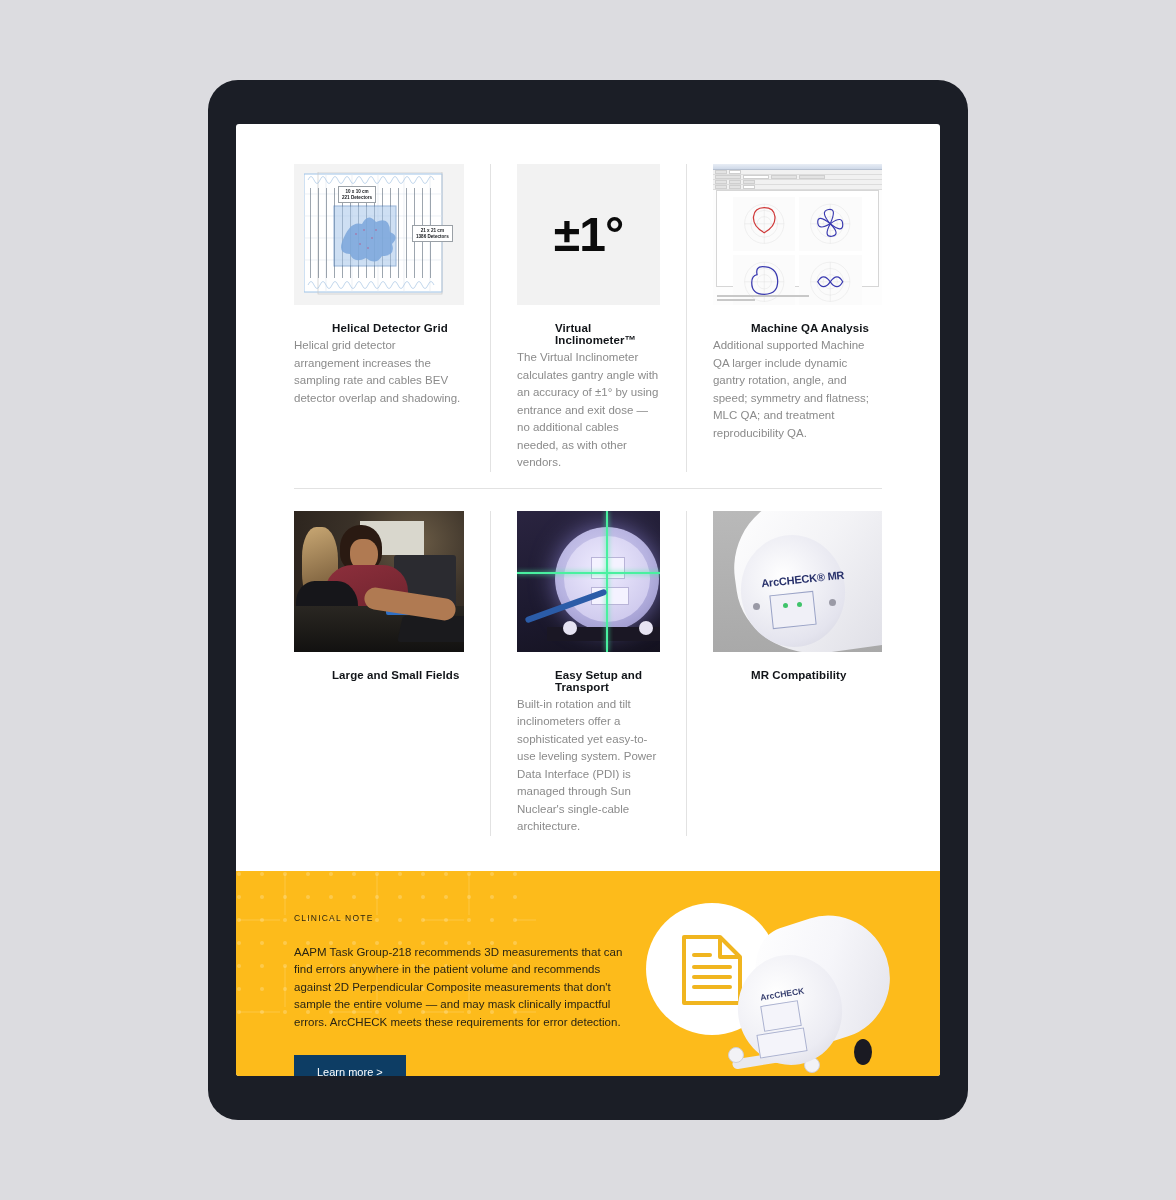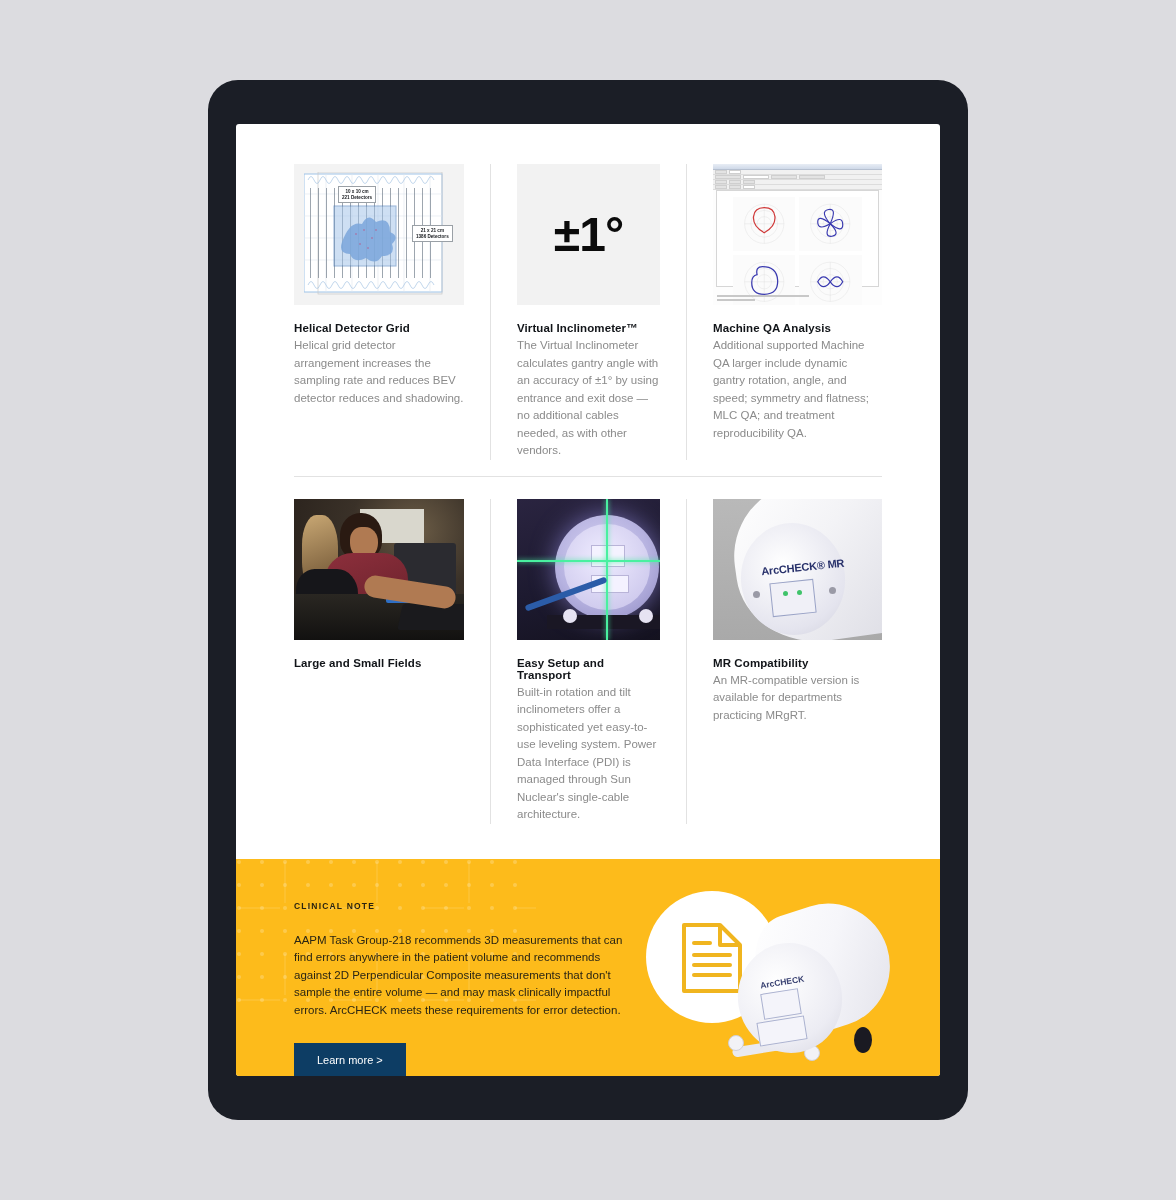--- a/index.html
+++ b/index.html
@@ -69,20 +69,21 @@
     overflow: hidden;
     position: relative;
   }
 
   .feature-title {
     font-size: 11.5px;
     font-weight: bold;
     color: #111418;
     margin-top: 17px;
     letter-spacing: 0.1px;
+    margin-left: 38px;
   }
 
   .feature-body {
     font-size: 11.5px;
     line-height: 17.5px;
     color: #8b8b8b;
     margin-top: 3px;
   }
 
   
@@ -199,21 +200,21 @@
     position: relative;
     background: #fdbb1b;
     padding: 42px 58px 38px 58px;
     margin-top: 35px;
   }
   .note-pattern { position: absolute; inset: 0; pointer-events: none; }
   .note-inner { position: relative; z-index: 2; max-width: 340px; }
 
   .note-eyebrow {
     font-size: 8.5px;
-    font-weight: bold;
+    font-weight: normal;
     letter-spacing: 1.2px;
     color: #2b2410;
     margin-bottom: 16px;
   }
   .note-title {
     font-size: 15.5px;
     font-weight: bold;
     color: #15181c;
     letter-spacing: -0.1px;
   }
@@ -327,21 +328,21 @@
                 <span>10 x 10 cm</span><br>
                 <span>221 Detectors</span>
               </div>
               <div class="badge badge-b">
                 <span>21 x 21 cm</span><br>
                 <span>1386 Detectors</span>
               </div>
             </div>
           </div>
           <div class="feature-title">Helical Detector Grid</div>
-          <div class="feature-body">Helical grid detector arrangement increases the sampling rate and reduces BEV detector reduces and shadowing.</div>
+          <div class="feature-body">Helical grid detector arrangement increases the sampling rate and cables BEV detector overlap and shadowing.</div>
         </div>
 
         <div class="feature-col">
           <div class="thumb">
             <div class="pm-tile">
               <span class="pm-text">±1°</span>
             </div>
           </div>
           <div class="feature-title">Virtual Inclinometer™</div>
           <div class="feature-body">The Virtual Inclinometer calculates gantry angle with an accuracy of ±1° by using entrance and exit dose — no additional cables needed, as with other vendors.</div>
@@ -477,21 +478,20 @@
               <div class="mr-face"></div>
               <div class="mr-label">ArcCHECK® MR</div>
               <div class="mr-panel"></div>
               <div class="mr-led" style="left:70px; top:92px"></div>
               <div class="mr-led" style="left:84px; top:91px"></div>
               <div class="mr-screw" style="left:40px; top:92px"></div>
               <div class="mr-screw" style="left:116px; top:88px"></div>
             </div>
           </div>
           <div class="feature-title">MR Compatibility</div>
-          <div class="feature-body">An MR-compatible version is available for departments practicing MRgRT.</div>
         </div>
       </div>
     </div>
 
     <div class="note">
       <svg class="note-pattern">
         <defs>
           <pattern id="dots" width="23" height="23" patternUnits="userSpaceOnUse">
             <circle cx="3" cy="3" r="2" fill="#ffffff" opacity=".22"></circle>
           </pattern>

